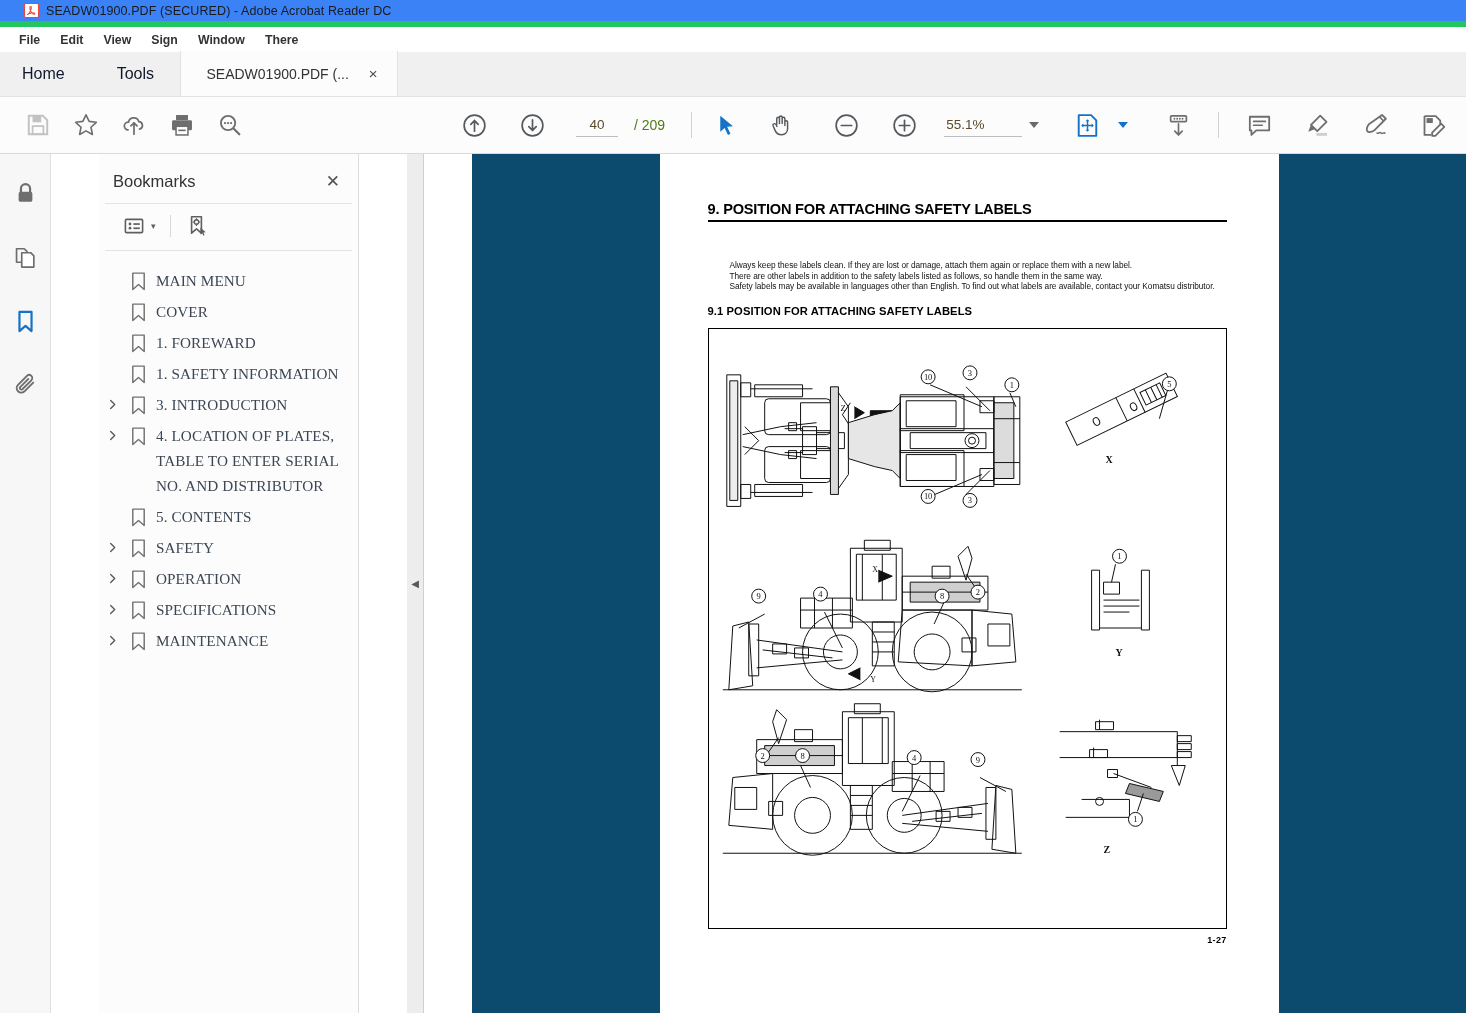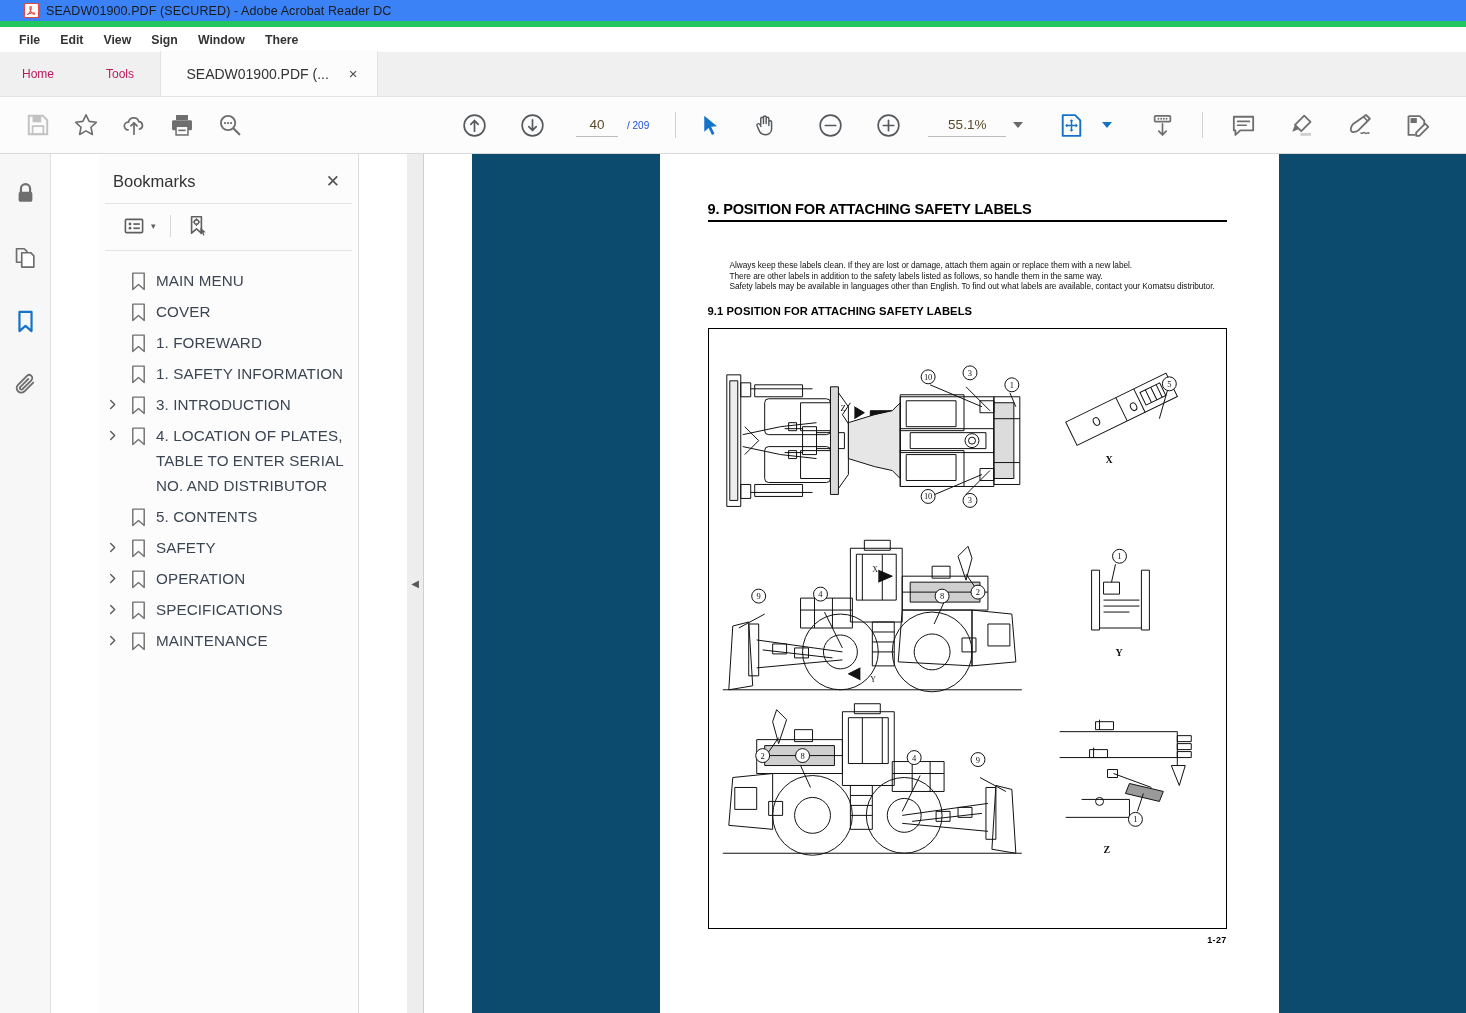--- a/index.html
+++ b/index.html
@@ -30,21 +30,21 @@
     border-radius:2px;
   }
 
   
   .tabstrip{
     height:45px; background:#f0f0f0; display:flex; align-items:flex-end;
     border-bottom:1px solid #e2e2e2;
   }
   .tab{
     height:45px; display:flex; align-items:center; justify-content:center;
-    font-size:12px; color:#be185d; padding:0 22px; cursor:default;
+    font-size:16px; color:#0f172a; padding:0 22px; cursor:default;
     position:relative;
   }
   .tab.home{ padding:0 26px 0 22px; }
   .tab.tools{ padding:0 26px; }
   .tab.doc{
     background:#fcfcfc; border-left:1px solid #e2e2e2; border-right:1px solid #e2e2e2;
     font-size:14px; padding:0 16px 0 22px; gap:20px; min-width:218px;
     color:#333;
   }
   .tab-close{
@@ -61,25 +61,25 @@
     width:48px; height:40px; display:flex; align-items:center; justify-content:center;
     cursor:pointer; border-radius:3px;
   }
   .tb-sep{ width:1px; height:26px; background:#d2d2d2; margin:0 10px; }
 
   .page-field{
     width:42px; height:24px; border:none; border-bottom:1px solid #bdbdbd;
     background:transparent; text-align:center; font-size:13.5px;
     color:#5a4a2a; font-family:"Liberation Sans", sans-serif; outline:none;
   }
-  .page-total{ font-size:10px; color:#1d4ed8; margin-left:9px; }
+  .page-total{ font-size:14px; color:#4d7c0f; margin-left:16px; }
 
   .zoom-field{
     width:78px; height:24px; border:none; border-bottom:1px solid #bdbdbd;
-    background:transparent; text-align:center; font-size:13.5px;
+    background:transparent; font-size:13.5px;
     color:#5a4a2a; font-family:"Liberation Sans", sans-serif; outline:none;
   }
   .caret{
     width:0; height:0; border-left:5px solid transparent; border-right:5px solid transparent;
     border-top:6px solid #6a6a6a; margin-left:7px; cursor:pointer;
   }
   .caret.blue{ border-top-color:#1473c8; }
 
   
   .workspace{ display:flex; height:calc(1013px - 27px - 25px - 45px - 57px);gap:48px; }
@@ -127,20 +127,21 @@
     width:26px; flex:0 0 26px; display:flex; align-items:flex-start;
     justify-content:center; padding-top:7px;
   }
   .bm-ico{
     width:26px; flex:0 0 26px; display:flex; align-items:flex-start;
     justify-content:center; padding-top:4px;
   }
   .bm-label{
     font-size:15.2px; color:#3c4653; line-height:25px; padding-left:5px;
     letter-spacing:.1px;
+    font-family:Liberation Serif, serif;
   }
 
   
   .collapse-handle{
     width:17px; background:#ededed; border-right:1px solid #d0d0d0;
     display:flex; align-items:center; justify-content:center; cursor:pointer;
   }
 
   
   .viewer{

